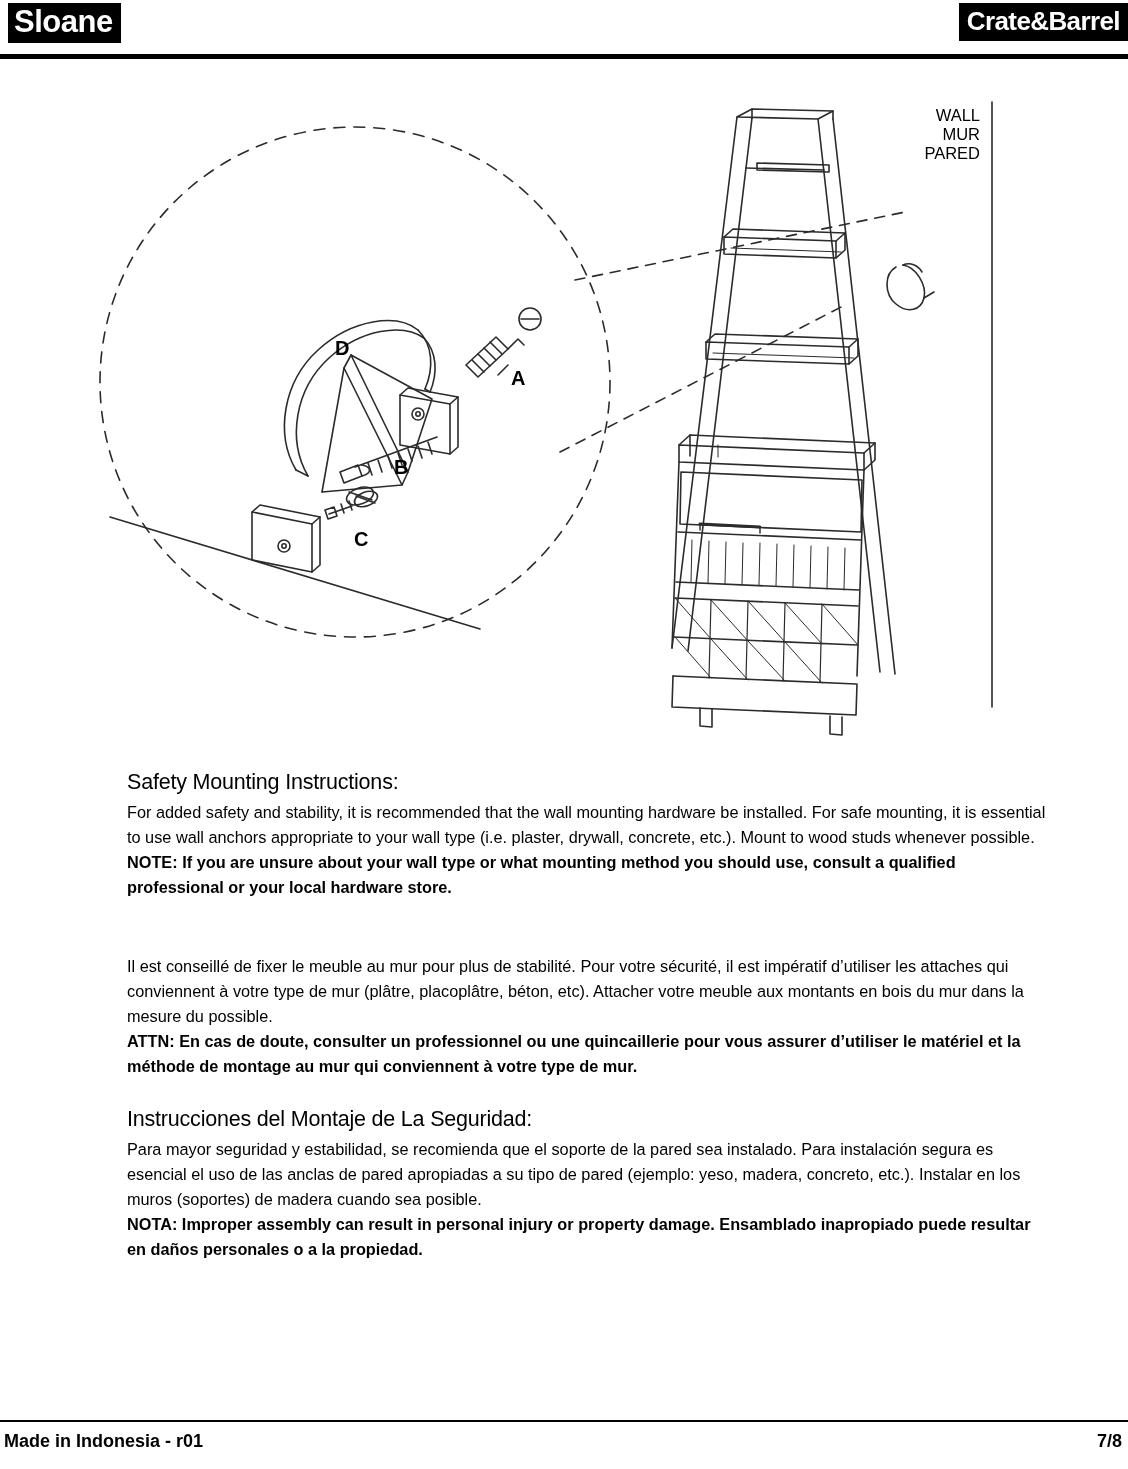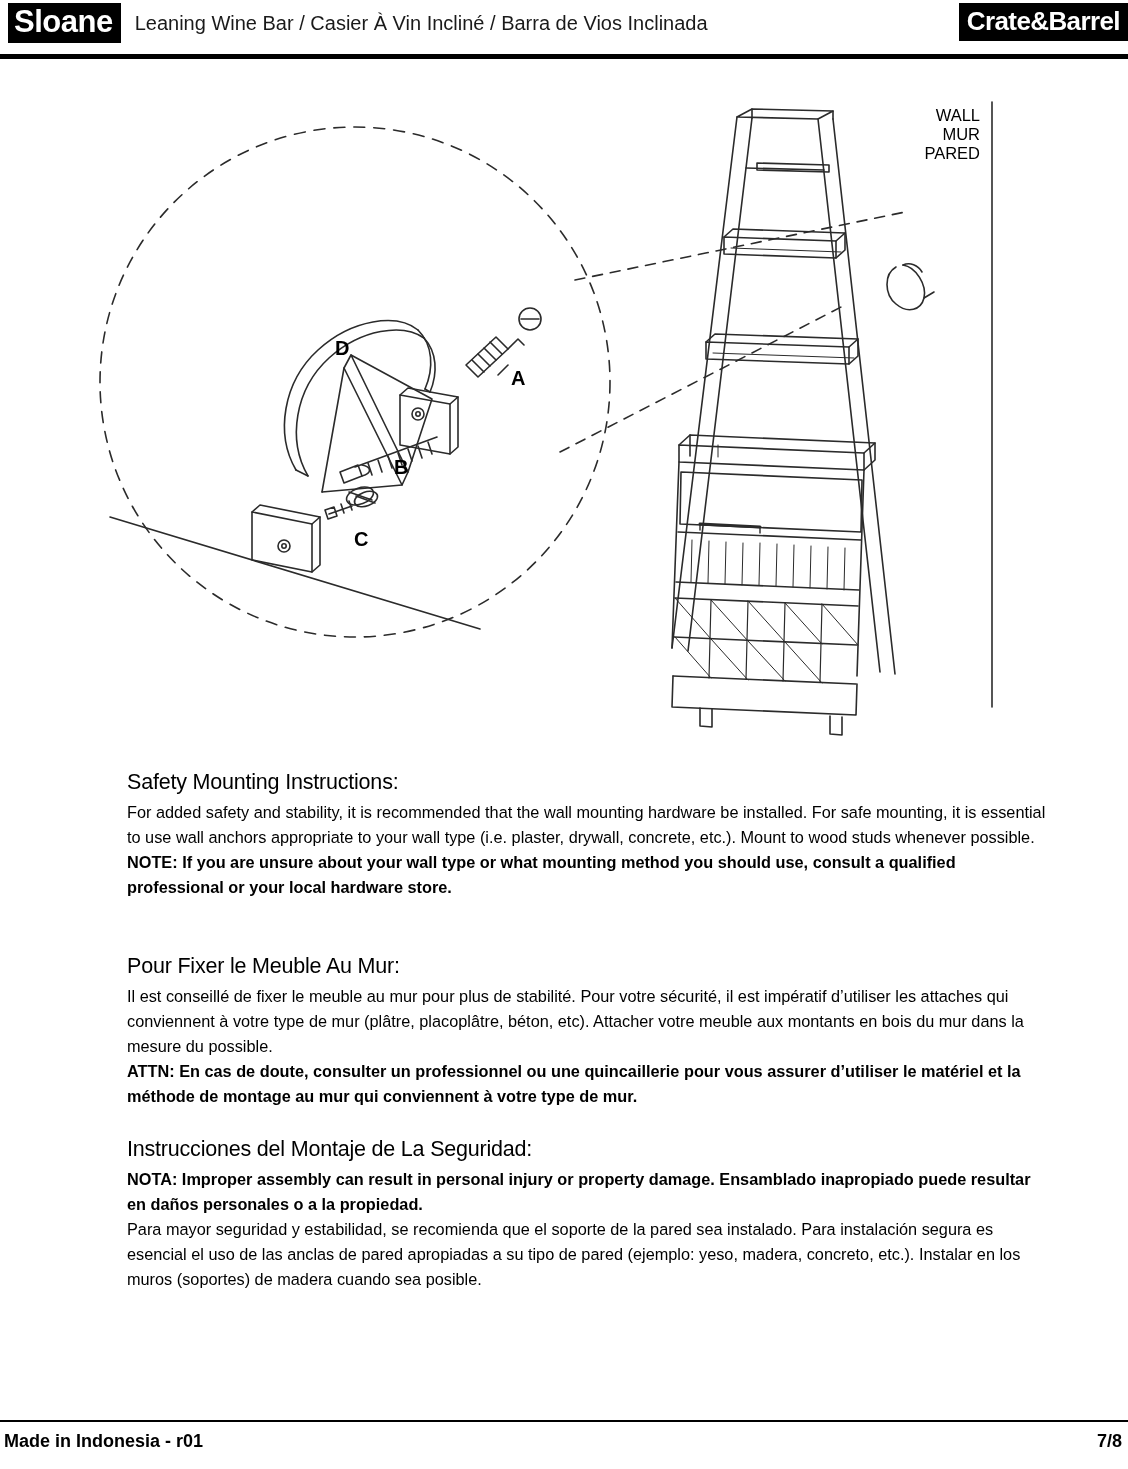--- a/index.html
+++ b/index.html
@@ -152,21 +152,20 @@
     top: 0;
   }
 </style>
 </head>
 <body>
 
 <div class="page">
 
   <div class="header">
     <div class="brand-badge">Sloane</div>
-    <div class="header-subtitle">Leaning Wine Bar / Casier À Vin Incliné / Barra de Vios Inclinada</div>
     <div class="logo-badge">Crate&amp;Barrel</div>
   </div>
   <div class="header-rule"></div>
 
   <div class="illustration">
     <svg width="1128" height="680" viewBox="0 0 1128 680">
       <g fill="none" stroke="#2b2b2b" stroke-width="1.6" stroke-linejoin="round" stroke-linecap="round">
 
         <circle cx="355" cy="320" r="255" stroke="#2b2b2b" stroke-width="1.6" stroke-dasharray="11 9"></circle>
 
@@ -304,31 +303,30 @@
 
     <div>
       <p class="sec-title">Safety Mounting Instructions:</p>
       <p class="sec-para">For added safety and stability, it is recommended that the wall mounting hardware be installed. For safe mounting, it is essential to use wall anchors appropriate to your wall type (i.e. plaster, drywall, concrete, etc.).  Mount to wood studs whenever possible.</p>
       <p class="sec-para bold">NOTE: If you are unsure about your wall type or what mounting method you should use, consult a qualified professional or your local hardware store.</p>
     </div>
 
     <div class="block-gap-1"></div>
 
     <div>
-      <p class="sec-title">Pour Fixer le Meuble Au Mur:</p>
       <p class="sec-para">Il est conseillé de fixer le meuble au mur pour plus de stabilité. Pour votre sécurité, il est impératif d’utiliser les attaches qui conviennent à votre type de mur (plâtre, placoplâtre, béton, etc). Attacher votre meuble aux montants en bois du mur dans la mesure du possible.</p>
       <p class="sec-para bold">ATTN: En cas de doute, consulter un professionnel ou une quincaillerie pour vous assurer d’utiliser le matériel et la méthode de montage au mur qui conviennent à votre type de mur.</p>
     </div>
 
     <div class="block-gap-2"></div>
 
     <div>
       <p class="sec-title">Instrucciones del Montaje de La Seguridad:</p>
+      <p class="sec-para">Para mayor seguridad y estabilidad, se recomienda que el soporte de la pared sea instalado. Para instalación segura es esencial el uso de las anclas de pared apropiadas a su tipo de pared (ejemplo: yeso, madera, concreto, etc.). Instalar en los muros (soportes) de madera cuando sea posible.</p>
       <p class="sec-para bold">NOTA: Improper assembly can result in personal injury or property damage.    Ensamblado inapropiado puede resultar en daños personales o a la propiedad.</p>
-      <p class="sec-para">Para mayor seguridad y estabilidad, se recomienda que el soporte de la pared sea instalado. Para instalación segura es esencial el uso de las anclas de pared apropiadas a su tipo de pared (ejemplo: yeso, madera, concreto, etc.). Instalar en los muros (soportes) de madera cuando sea posible.</p>
     </div>
 
   </div>
 
   <div class="footer-rule"></div>
   <div class="footer">
     <div class="footer-left">Made in Indonesia - r01</div>
     <div class="footer-right">7/8</div>
   </div>
 

